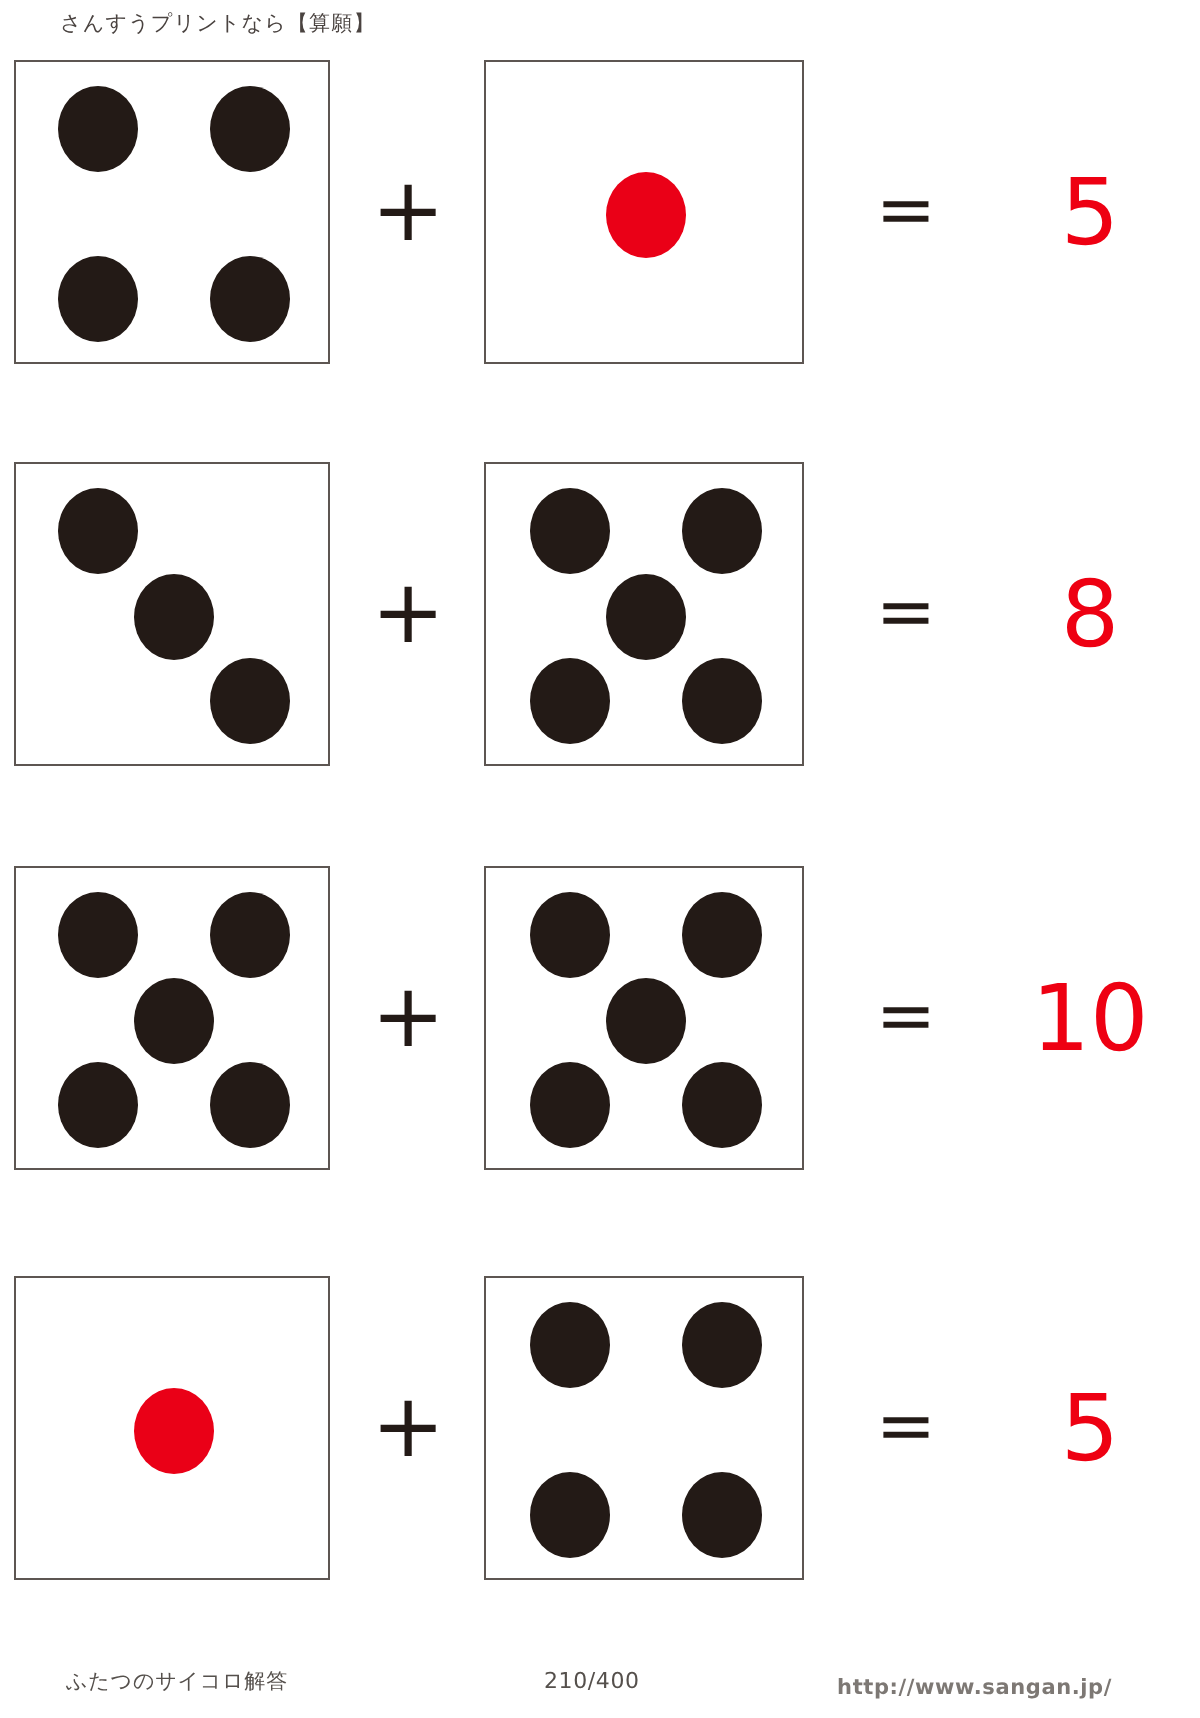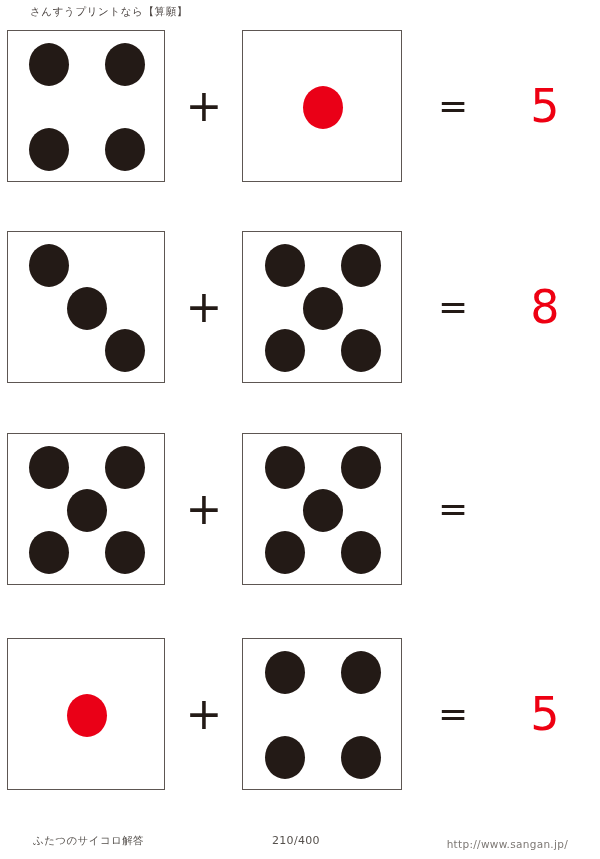--- a/index.html
+++ b/index.html
@@ -118,28 +118,29 @@
     top: -2px;
     font-family: "DejaVu Sans", sans-serif;
     font-size: 10.5px;
     color: #7d7874;
     letter-spacing: 0.3px;
     text-align: right;
     white-space: nowrap;
   }
   .footer-url {
     position: absolute;
-    right: 32px;
+    right: 44px;
     top: 12px;
     font-family: "DejaVu Sans", sans-serif;
     font-size: 10.5px;
     color: #7d7874;
     letter-spacing: 0.3px;
     text-align: center;
     white-space: nowrap;
+    font-weight: bold;
   }
 </style>
 </head>
 <body>
 
 <div id="page">
 
   <div class="header-title">さんすうプリントなら【算願】</div>
 
   <div class="problem-row" id="row-0" style="top:30px;">
@@ -185,20 +186,21 @@
       </div>
     <div class="op plus">+</div>
     <div class="die right">
         <div class="pip" style="width: 40px; height: 43px; left: 21.6px; top: 11.94px;"></div>
         <div class="pip" style="width: 40px; height: 43px; left: 98.4px; top: 11.94px;"></div>
         <div class="pip" style="width: 40px; height: 43px; left: 60px; top: 54.5px;"></div>
         <div class="pip" style="width: 40px; height: 43px; left: 21.6px; top: 97.06px;"></div>
         <div class="pip" style="width: 40px; height: 43px; left: 98.4px; top: 97.06px;"></div>
       </div>
     <div class="op equals">=</div>
+    <div class="answer">10</div>
   </div>
 
   <div class="problem-row" id="row-3" style="top:638px;">
     <div class="die left">
         <div class="pip red" style="width: 40px; height: 43px; left: 59px; top: 54.5px;"></div>
       </div>
     <div class="op plus">+</div>
     <div class="die right">
         <div class="pip" style="width: 40px; height: 43px; left: 21.6px; top: 11.94px;"></div>
         <div class="pip" style="width: 40px; height: 43px; left: 98.4px; top: 11.94px;"></div>

